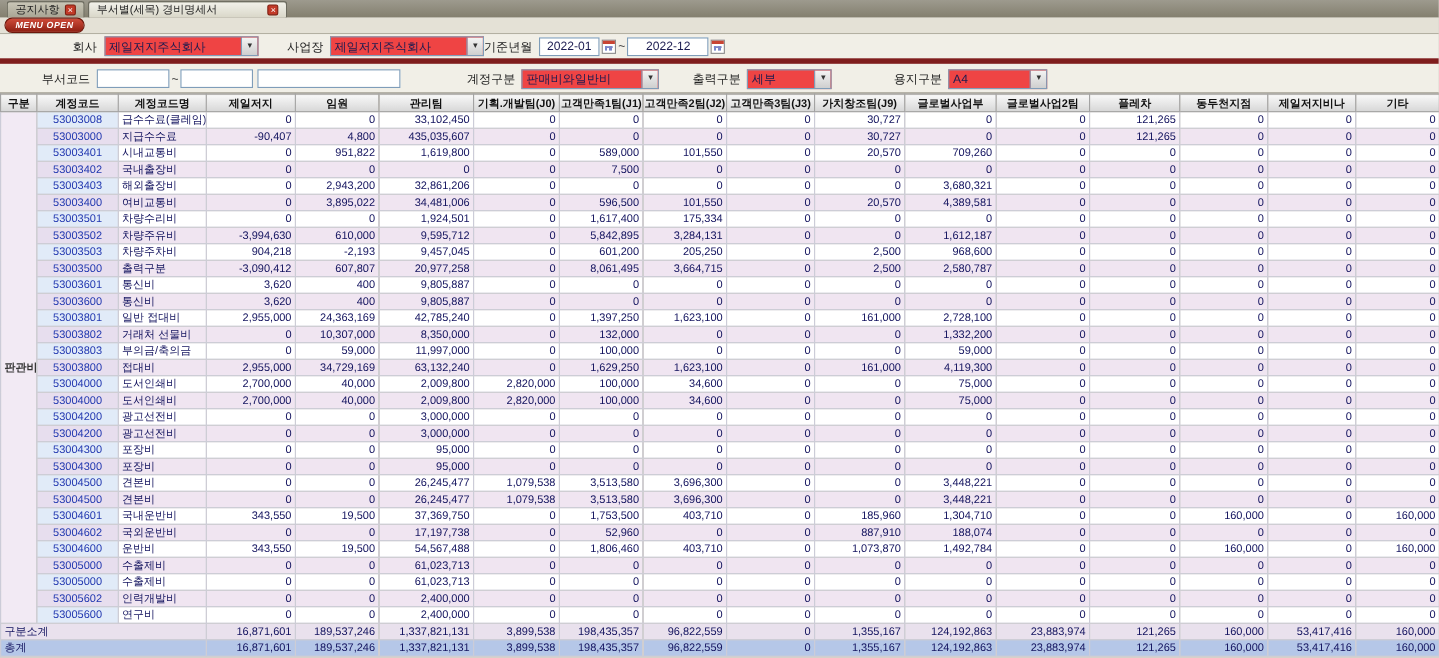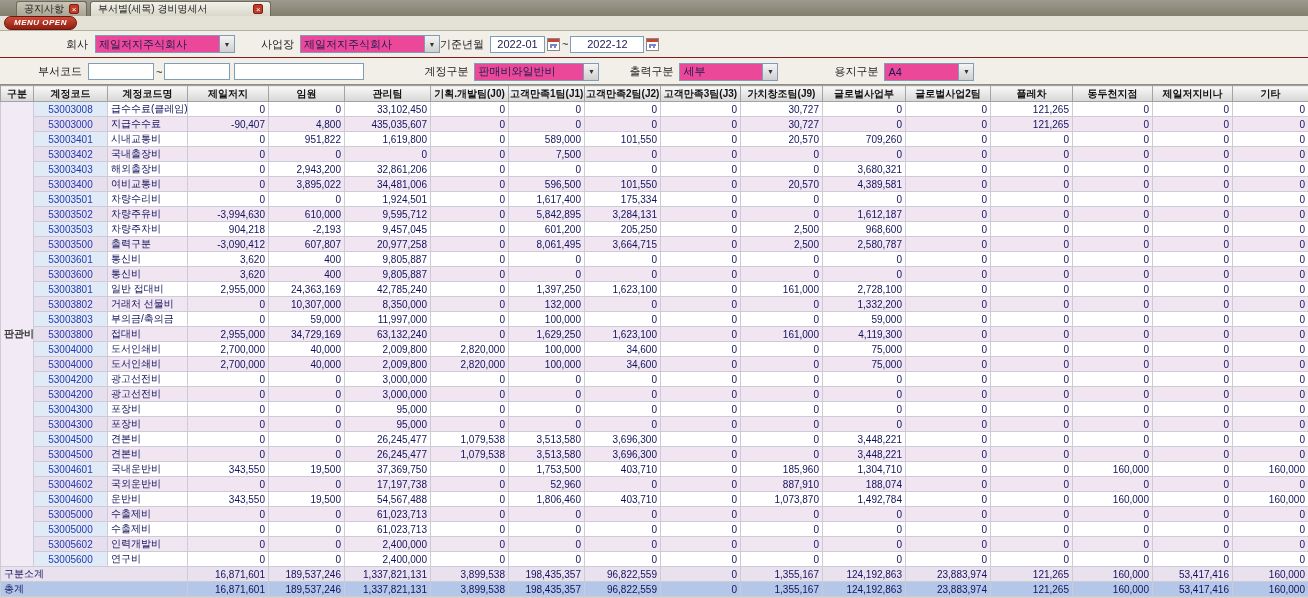--- a/index.html
+++ b/index.html
@@ -5,21 +5,21 @@
   * { box-sizing: border-box; }
   html,body { margin:0; padding:0; }
   body {
     width:1308px; height:598px; overflow:hidden;
     font-family:"Liberation Sans", sans-serif;
     background:#d6d2ca;
   }
   
   .tabbar {
     height:16px; background:linear-gradient(#9d9a8e,#837f6e);
-    display:flex; align-items:flex-end; padding-left:16px; gap:3px;
+    display:flex; align-items:flex-end; padding-left:6px; gap:3px;
   }
   .tab {
     height:15px; display:flex; align-items:center; gap:5px; padding:0 7px;
     font-size:10px; color:#222; white-space:nowrap;
     border:1px solid #6b6a5e; border-bottom:none; border-radius:3px 3px 0 0;
     background:linear-gradient(#c9c6b7,#a8a594); cursor:default;
   }
   .tab.active { background:linear-gradient(#f2f1ea,#d9d7c9);gap:46px; }
   .close-box {
     width:10px; height:10px; background:#c23a28; color:#fff;
@@ -32,24 +32,24 @@
     display:flex; align-items:center; padding-left:4px;
   }
   .menu-open {
     background:linear-gradient(#cf4c3a,#8e1f12); color:#fff;
     font-size:8px; font-weight:bold; font-style:italic; letter-spacing:.5px;
     padding:1px 9px 2px; border-radius:8px; border:1px solid #6d170c;
   }
   
   .filters { height:54px; background:#f1efe7; border-bottom:1px solid #8f8c7f; font-size:11px; color:#222; }
   .frow { height:27px; display:flex; align-items:center; }
-  .frow.first { border-bottom:1px solid #7f1d1d; }
+  .frow.first { border-bottom:5px solid #7f1d1d; }
   .flabel { white-space:nowrap; }
   .combo {
-    height:18px; background:#ec4899; border:1px solid #7f9db9;
+    height:18px; background:#ef4444; border:1px solid #7f9db9;
     display:flex; align-items:center; justify-content:space-between;
     padding-left:3px; color:#1b1b50; white-space:nowrap; overflow:hidden;
   }
   .combo-btn {
     width:15px; height:16px; flex:0 0 15px; margin-left:2px;
     background:linear-gradient(#f4f4f4,#cfcfcf); border-left:1px solid #7f9db9;
     font-size:7px; color:#333; display:flex; align-items:center; justify-content:center;
   }
   .txt {
     height:17px; border:1px solid #7f9db9; background:#fff;
@@ -128,21 +128,21 @@
     <input class="txt" style="width: 66px; margin-left: 6px;" value="">
     <span class="tilde">~</span>
     <input class="txt" style="width: 66px;" value="">
     <input class="txt" style="width: 130px; margin-left: 4px;" value="">
     <span class="flabel" style="margin-left:60px">계정구분</span>
     <div class="combo" style="width:125px;margin-left:6px">
       <span>판매비와일반비</span>
       <span class="combo-btn">▼</span>
     </div>
     <span class="flabel" style="margin-left:30px">출력구분</span>
-    <div class="combo" style="width:99px;margin-left:6px">
+    <div class="combo" style="width:77px;margin-left:6px">
       <span>세부</span>
       <span class="combo-btn">▼</span>
     </div>
     <span class="flabel" style="margin-left:56px">용지구분</span>
     <div class="combo" style="width:90px;margin-left:6px">
       <span>A4</span>
       <span class="combo-btn">▼</span>
     </div>
   </div>
 </div>

